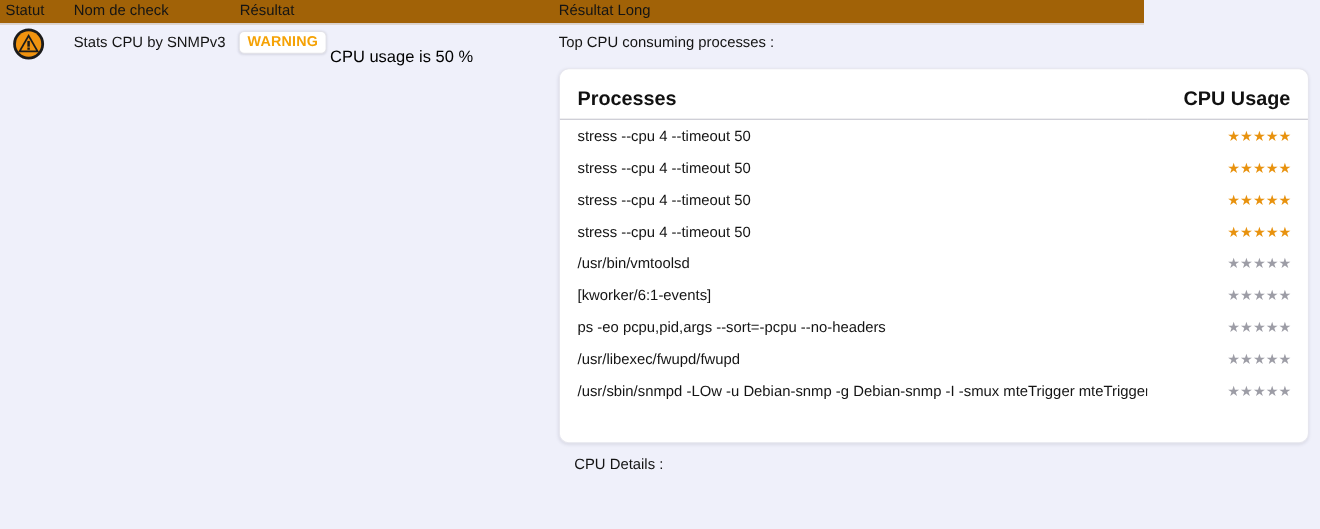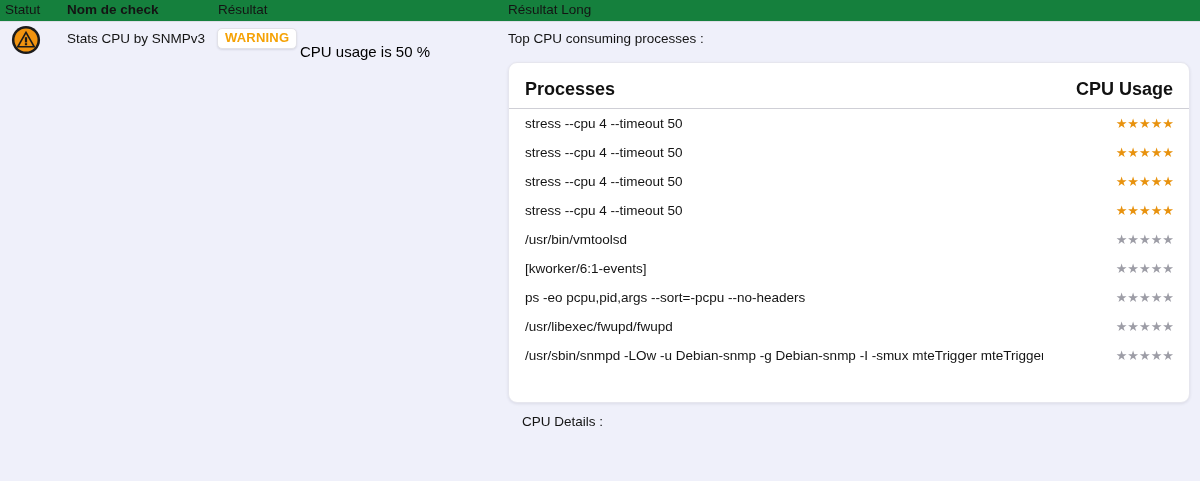--- a/index.html
+++ b/index.html
@@ -20,35 +20,35 @@
     position: relative;
     width: 1200px;
     height: 481px;
   }
 
   
   .header-row {
     position: absolute;
     left: 0;
     top: 0;
-    width: 1200px;
+    width: 1040px;
     height: 22px;
-    background: #15803d;
+    background: #a16207;
     border-bottom: 1px solid #dedee6;
     box-sizing: border-box;
   }
   .col-head {
     position: absolute;
     top: 2px;
     font-size: 13.5px;
     color: #141414;
     white-space: nowrap;
   }
   .ch-statut       { left: 5px; }
-  .ch-nom          { left: 67px; font-weight: bold; }
+  .ch-nom          { left: 67px; }
   .ch-resultat     { left: 218px; }
   .ch-resultatlong { left: 508px; }
 
   
   .body-row {
     position: absolute;
     left: 0;
     top: 23px;
     width: 1064px;
     height: 458px;

